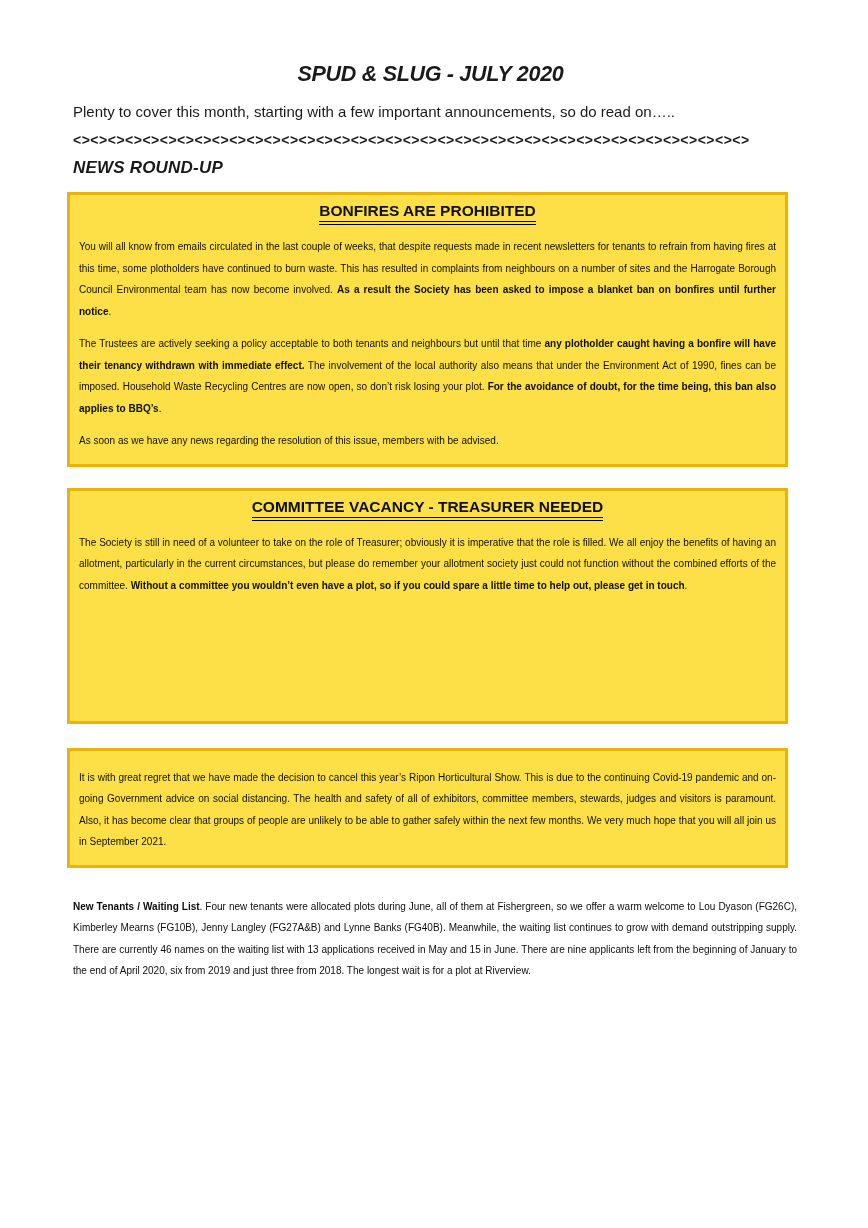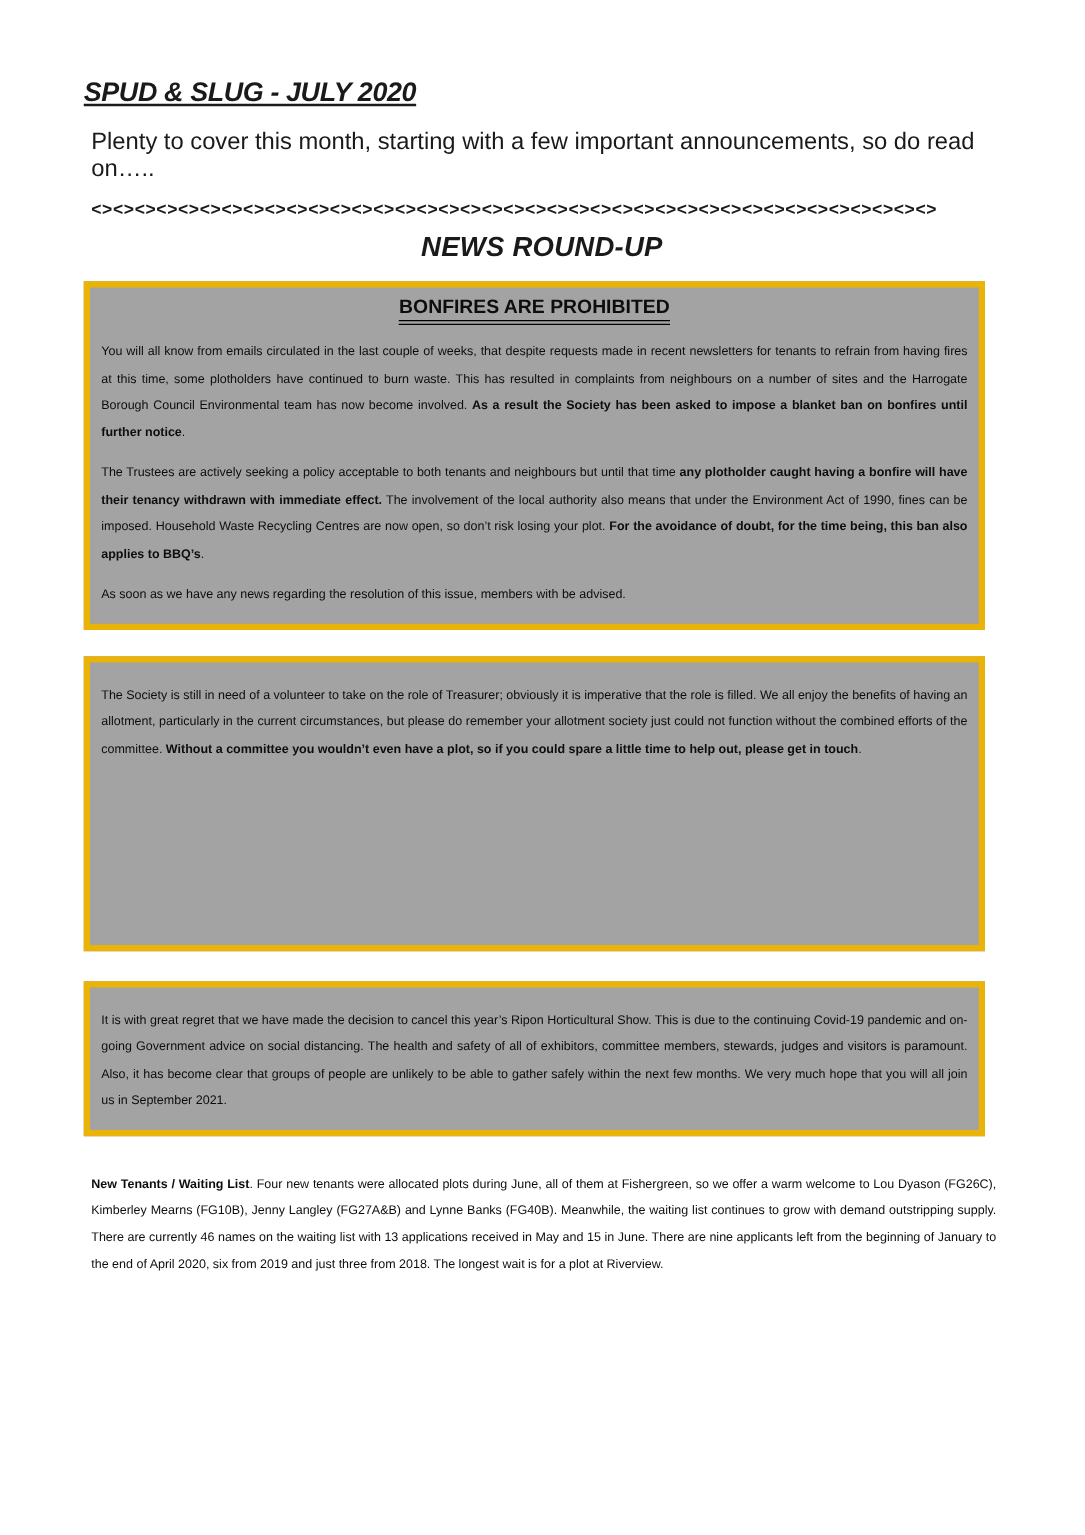--- a/index.html
+++ b/index.html
@@ -13,56 +13,55 @@
     position: relative;
     width: 868px;
     min-height: 1228px;
     background: #ffffff;
     padding: 62px 74px 40px 67px;
   }
   .page-title {
     font-size: 21.5px;
     font-weight: bold;
     font-style: italic;
+    text-align: center;
     letter-spacing: -0.3px;
     color: #1a1a1a;
     margin-bottom: 16px;
-    text-decoration: underline;
   }
   .intro {
-    font-size: 19px;
+    font-size: 15px;
     margin-left: 6px;
     margin-bottom: 12px;
     color: #1a1a1a;
   }
   .divider {
     font-size: 14px;
     font-weight: bold;
     margin-left: 6px;
     margin-bottom: 10px;
     letter-spacing: 0.5px;
     white-space: nowrap;
     overflow: hidden;
     color: #1a1a1a;
   }
   .section-heading {
-    font-size: 22px;
+    font-size: 17px;
     font-weight: bold;
     font-style: italic;
     margin-left: 6px;
     margin-bottom: 14px;
     letter-spacing: 0.2px;
     color: #1a1a1a;
-    text-align: center;
   }
   .box {
-    border: 5px solid #eab308;
+    border: 3px solid #eab308;
     width: 721px;
     padding: 5px 9px 12px 9px;
-    background: #a3a3a3;
+    background: #fde047;
   }
   .box + .box, .box-gap { margin-top: 0; }
   #box-bonfires { margin-top: 0; }
   #box-treasurer { margin-top: 21px; min-height: 236px; }
   #box-show { margin-top: 24px; }
   .box-heading {
     text-align: center;
     font-size: 15.5px;
     font-weight: bold;
     margin: 2px 0 4px 0;
@@ -103,20 +102,21 @@
   <section class="box" id="box-bonfires">
     <h3 class="box-heading"><span class="u2">BONFIRES ARE PROHIBITED</span></h3>
     <div class="paras">
         <p><span>You will all know from emails circulated in the last couple of weeks, that despite requests made in recent newsletters for tenants to refrain from having fires at this time, some plotholders have continued to burn waste.  This has resulted in complaints from neighbours on a number of sites and the Harrogate Borough Council Environmental team has now become involved.  </span><span class="b">As a result the Society has been asked to impose a blanket ban on bonfires until further notice</span><span>.</span></p>
         <p><span>The Trustees are actively seeking a policy acceptable to both tenants and neighbours but until that time </span><span class="b">any plotholder caught having a bonfire will have their tenancy withdrawn with immediate effect.</span><span>  The involvement of the local authority also means that under the Environment Act of 1990, fines can be imposed.  Household Waste Recycling Centres are now open, so don’t risk losing your plot.  </span><span class="b">For the avoidance of doubt, for the time being, this ban also applies to BBQ’s</span><span>.</span></p>
         <p><span>As soon as we have any news regarding the resolution of this issue, members with be advised.</span></p>
       </div>
   </section>
 
   <section class="box" id="box-treasurer">
+    <h3 class="box-heading"><span class="u2">COMMITTEE VACANCY - TREASURER NEEDED</span></h3>
     <div class="paras">
         <p><span>The Society is still in need of a volunteer to take on the role of Treasurer; obviously it is imperative that the role is filled.  We all enjoy the benefits of having an allotment, particularly in the current circumstances, but please do remember your allotment society just could not function without the combined efforts of the committee.  </span><span class="b">Without a committee you wouldn’t even have a plot, so if you could spare a little time to help out, please get in touch</span><span>.</span></p>
       </div>
   </section>
 
   <section class="box" id="box-show">
     <div class="paras">
         <p><span>It is with great regret that we have made the decision to cancel this year’s Ripon Horticultural Show.  This is due to the continuing Covid-19 pandemic and on-going Government advice on social distancing.  The health and safety of all of exhibitors, committee members, stewards, judges and visitors is paramount.  Also, it has become clear that groups of people are unlikely to be able to gather safely within the next few months.  We very much hope that you will all join us in September 2021.</span></p>
       </div>
   </section>

